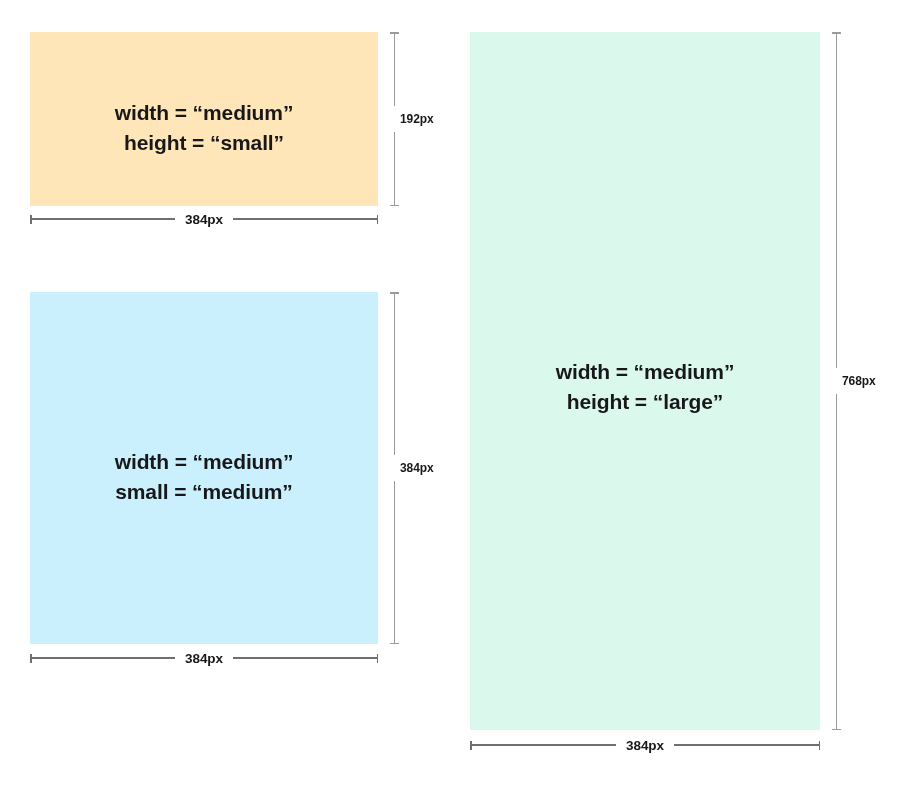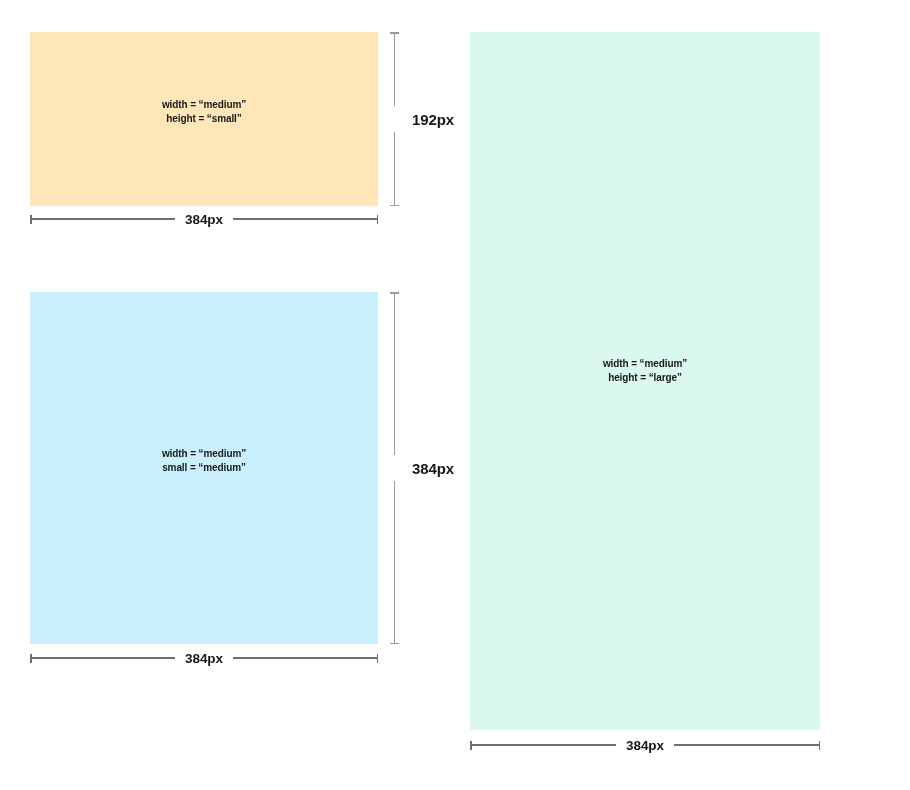--- a/index.html
+++ b/index.html
@@ -23,21 +23,21 @@
     position: absolute;
     box-sizing: border-box;
   }
   .box-label {
     position: absolute;
     left: 0;
     right: 0;
     text-align: center;
     color: #18181b;
     font-weight: bold;
-    font-size: 10px;
+    font-size: 21px;
     line-height: 1.42;
     letter-spacing: -0.1px;
     white-space: pre-line;
   }
 
   
   .dim-v {
     position: absolute;
     display: flex;
     flex-direction: column;
@@ -49,24 +49,24 @@
     background: #9a9a9e;
     flex: 0 0 auto;
   }
   .dim-v .rule {
     width: 1.5px;
     background: #9a9a9e;
     flex: 1 1 auto;
   }
   .dim-v .dim-text {
     position: absolute;
-    left: 22px;
+    left: 10px;
     top: 50%;
     transform: translateY(-50%);
-    font-size: 15px;
+    font-size: 12px;
     font-weight: bold;
     color: #18181b;
     white-space: nowrap;
     letter-spacing: -0.1px;
     background: #ffffff;
     padding: 3px 0;
   }
   .dim-v .spacer {
     flex: 0 0 auto;
   }
@@ -142,20 +142,28 @@
     <div class="rule"></div>
     <div class="dim-text">384px</div>
     <div class="rule"></div>
     <div class="cap"></div>
   </div>
 
   <div class="sample-box" id="box-medium-large" style="left: 470px; top: 32px; width: 350px; height: 698px; background-color: rgb(219, 248, 236);">
     <div class="box-label" style="top:325px;"><span>width = “medium”</span><br><span>height = “large”</span></div>
   </div>
 
+  <div class="dim-v" style="left:832px; top:32px; height:698px;">
+    <div class="cap"></div>
+    <div class="rule"></div>
+    <div class="spacer" style="height:26px;"></div>
+    <div class="rule"></div>
+    <div class="cap"></div>
+    <div class="dim-text">768px</div>
+  </div>
 
   <div class="dim-h" style="left:470px; top:738px; width:350px; height:14px;">
     <div class="cap"></div>
     <div class="rule"></div>
     <div class="dim-text">384px</div>
     <div class="rule"></div>
     <div class="cap"></div>
   </div>
 
 </div>

